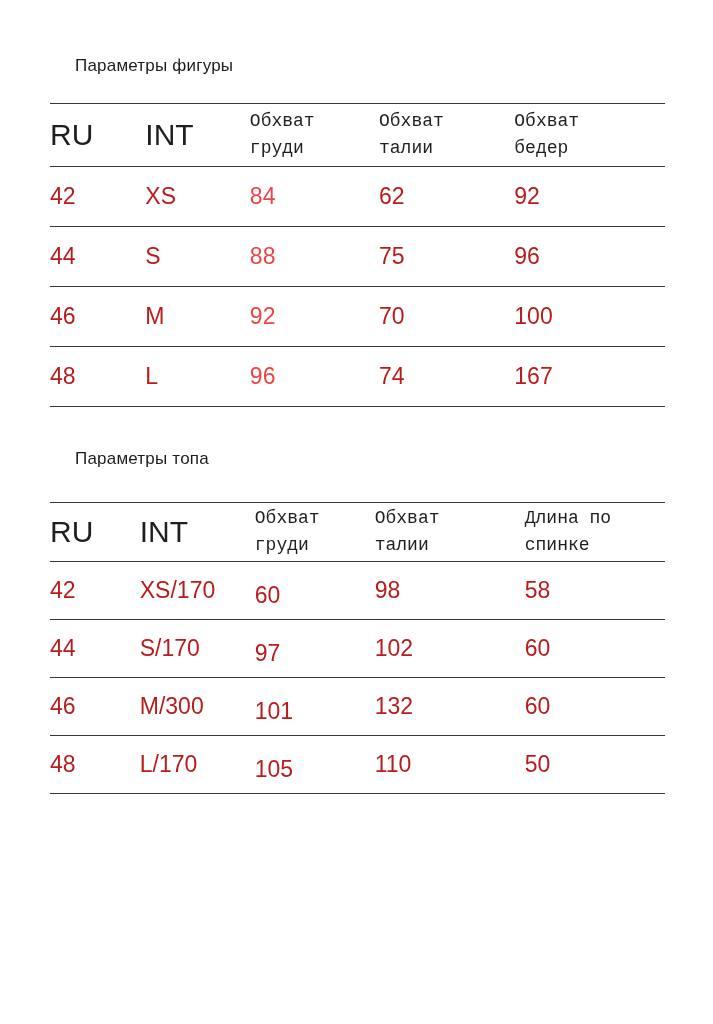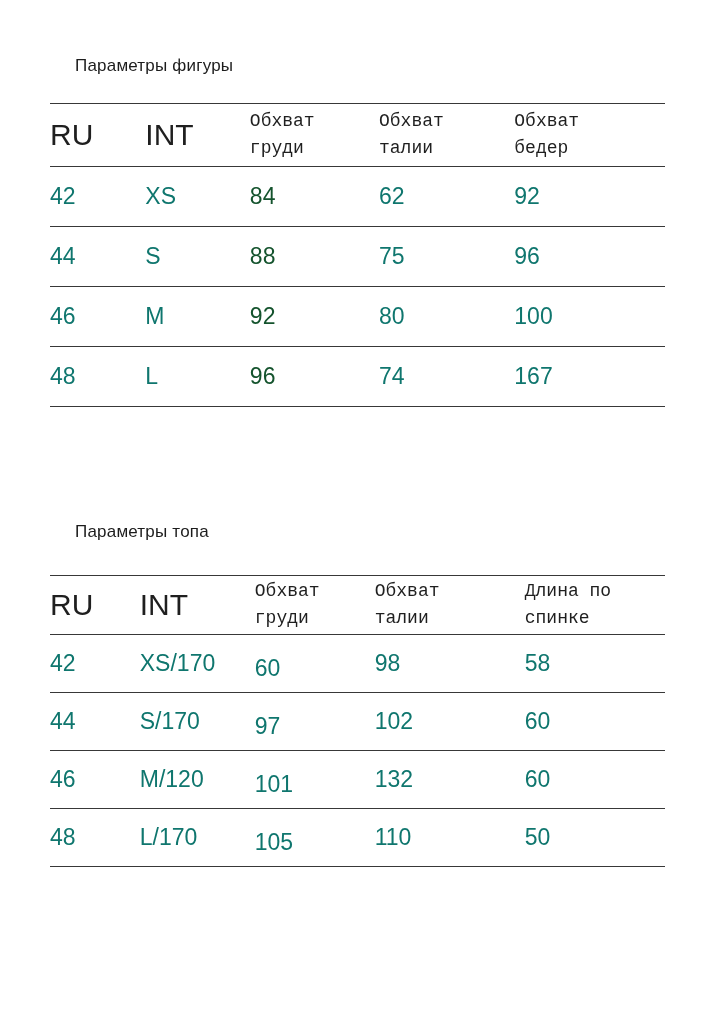--- a/index.html
+++ b/index.html
@@ -25,21 +25,21 @@
     margin: 0 0 0 25px;
     letter-spacing: 0.2px;
     line-height: 20px;
   }
   .size-table {
     border-collapse: collapse;
     table-layout: fixed;
     width: 615px;
   }
   .table-figure { margin-top: 27px; }
-  .block-top { margin-top: 115px; }
+  .block-top { margin-top: 42px; }
   .table-top { margin-top: 33px; }
 
   .size-table th,
   .size-table td {
     padding: 0;
     margin: 0;
     text-align: left;
     vertical-align: middle;
     font-weight: 400;
     border-bottom: 1.5px solid #383838;
@@ -59,24 +59,24 @@
   }
   th.small {
     font-size: 18px;
     line-height: 27px;
     color: #1f1f1f;
     white-space: pre-line;
     font-family: Liberation Mono, monospace;
   }
   td.cell {
     font-size: 23px;
-    color: #0f766e;
+    color: #b91c1c;
   }
   td.muted {
-    color: #14532d;
+    color: #ef4444;
   }
   .shift {
     display: inline-block;
     transform: translateY(5px);
   }
 
   
   .table-figure col.c1 { width: 15.5%; }
   .table-figure col.c2 { width: 17%; }
   .table-figure col.c3 { width: 21%; }
@@ -130,21 +130,21 @@
           <td class="cell">44</td>
           <td class="cell">S</td>
           <td class="cell muted">88</td>
           <td class="cell">75</td>
           <td class="cell">96</td>
         </tr>
         <tr>
           <td class="cell">46</td>
           <td class="cell">M</td>
           <td class="cell muted">92</td>
-          <td class="cell">80</td>
+          <td class="cell">70</td>
           <td class="cell">100</td>
         </tr>
         <tr>
           <td class="cell">48</td>
           <td class="cell">L</td>
           <td class="cell muted">96</td>
           <td class="cell">74</td>
           <td class="cell">167</td>
         </tr>
       </tbody>
@@ -184,21 +184,21 @@
         </tr>
         <tr>
           <td class="cell">44</td>
           <td class="cell">S/170</td>
           <td class="cell"><span class="shift">97</span></td>
           <td class="cell">102</td>
           <td class="cell">60</td>
         </tr>
         <tr>
           <td class="cell">46</td>
-          <td class="cell">M/120</td>
+          <td class="cell">M/300</td>
           <td class="cell"><span class="shift">101</span></td>
           <td class="cell">132</td>
           <td class="cell">60</td>
         </tr>
         <tr>
           <td class="cell">48</td>
           <td class="cell">L/170</td>
           <td class="cell"><span class="shift">105</span></td>
           <td class="cell">110</td>
           <td class="cell">50</td>

